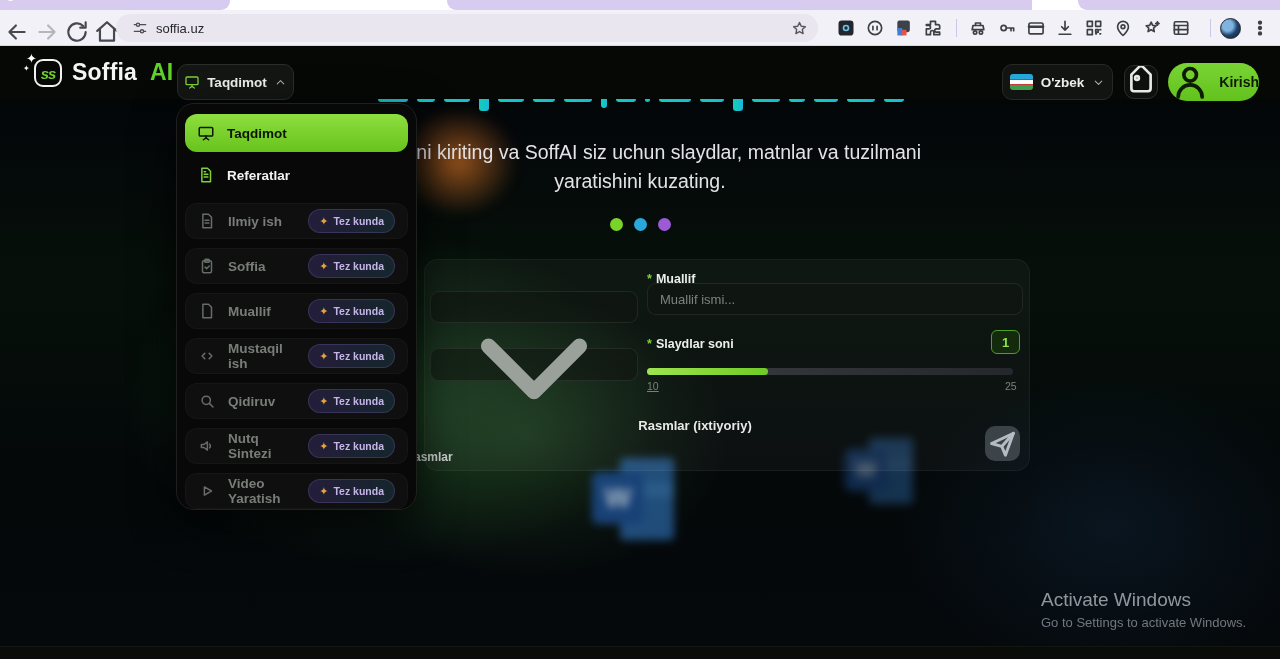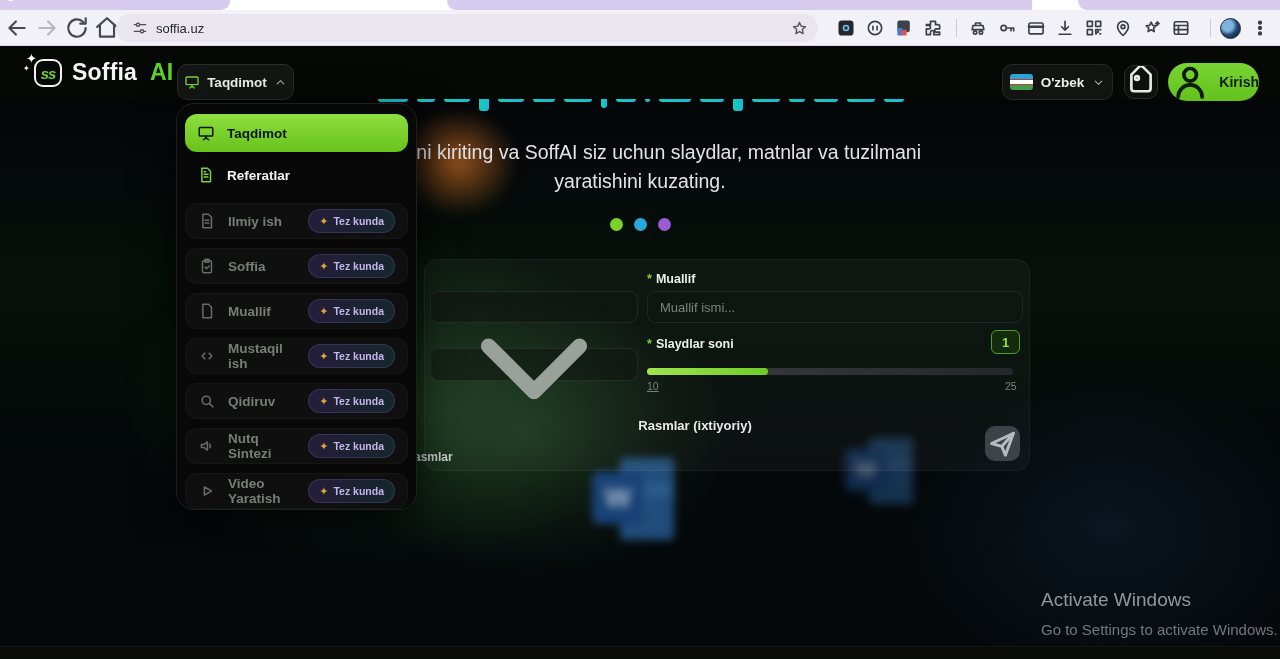--- a/index.html
+++ b/index.html
@@ -6,21 +6,21 @@
   html,body { width:1280px; height:659px; overflow:hidden; background:#000; }
   body { font-family:"Liberation Sans","DejaVu Sans",sans-serif; }
   #canvas { position:relative; width:1280px; height:659px; overflow:hidden; }
 
   
   #tabstrip { position:absolute; left:0; top:0; width:1280px; height:10px; background:#ffffff; }
   .tabseg { position:absolute; top:-8px; height:18px; background:#d7cbf0; border-radius:0 0 0 0; }
   .tabseg.r { border-radius:0 10px 10px 0; }
   .tabseg.l { border-radius:10px 0 0 10px; }
   .tabdot { position:absolute; left:6px; top:0; width:9px; height:9px; border-radius:50%; background:#fff; }
-  #toolbar { position:absolute; left:0; top:10px; width:1280px; height:36px; background:#f3f1f8; border-bottom:1px solid #dcd4ec; display:flex; align-items:center; }
+  #toolbar { position:absolute; left:0; top:10px; width:1280px; height:36px; background:#f3f1f8; border-bottom:1px solid #dcd4ec; display:flex; align-items:flex-end; }
   .navbtn { width:26px; height:26px; margin-left:4px; display:flex; align-items:center; justify-content:center; color:#46494d; }
   .navbtn.dim { color:#b3b6ba; }
   .navbtn svg { width:17px; height:17px; }
   #omnibox { position:absolute; left:116px; top:4px; width:702px; height:28px; background:#e9e6ef; border-radius:14px; display:flex; align-items:center; padding:0 10px; }
   #omnibox .tune { color:#4b4e52; width:16px; height:16px; margin:0 8px 0 6px; }
   #omnibox .url { font-size:13px; color:#26282b; flex:1; }
   #omnibox .star { color:#55585c; width:17px; height:17px; }
   .tbicons { position:absolute; top:4px; height:28px; display:flex; align-items:center; gap:9px; }
   .tbicon { width:20px; height:20px; color:#3c4043; display:flex; align-items:center; justify-content:center; }
   .tbicon svg { width:17px; height:17px; }
@@ -54,21 +54,21 @@
   #panel { position:absolute; left:424px; top:213px; width:606px; height:212px; background:rgba(255,255,255,.035); border:1px solid rgba(255,255,255,.05); border-radius:14px; }
   .f-label { position:absolute; font-size:12.5px; font-weight:bold; color:#eceeec; }
   .f-label .req { color:#7ed137; margin-right:4px; }
   .f-input { position:absolute; background:rgba(16,20,16,.55); border:1px solid rgba(255,255,255,.08); border-radius:9px; color:#888d88; font-size:13px; padding:0 12px; display:flex; align-items:center; }
   input.f-input { outline:none; font-family:"Liberation Sans",sans-serif; }
   input.f-input::placeholder { color:#7e837e; }
   #topic-input { left:5px; top:31px; width:208px; height:32px; }
   #type-select { left:5px; top:88px; width:208px; height:33px; color:#b9beb9; justify-content:flex-end; }
   #type-select svg { width:14px; height:14px; color:#9aa09a; }
   #author-label { left:222px; top:12px; }
-  #author-input { left:222px; top:31px; width:376px; height:32px; }
+  #author-input { left:222px; top:23px; width:376px; height:32px; }
   #slides-label { left:222px; top:77px; }
   #slides-badge { position:absolute; left:566px; top:70px; width:29px; height:24px; background:#132a0d; border:1px solid #4f9e2a; border-radius:6px; color:#8fe24b; font-size:13px; font-weight:bold; display:flex; align-items:center; justify-content:center; }
   #slider { position:absolute; left:222px; top:108px; width:366px; height:7px; border-radius:4px; background:linear-gradient(90deg,#3a3e43,#24282c); }
   #slider-fill { height:7px; border-radius:4px; background:linear-gradient(90deg,#9fe44e,#6fcb25); }
   #slider-min { position:absolute; left:222px; top:120px; font-size:10.5px; color:#7b807b;text-decoration:underline; }
   #slider-max { position:absolute; left:580px; top:120px; font-size:10.5px; color:#7b807b; }
   #images-label { position:absolute; left:0; top:158px; width:540px; text-align:center; font-size:13px; font-weight:bold; color:#e8e9e8; }
   #images-fragment { position:absolute; left:-11px; top:190px; font-size:12px; font-weight:bold; color:#cfd3cf; }
   #send-btn { position:absolute; left:560px; top:166px; width:35px; height:35px; border-radius:10px; background:#454c52; opacity:.85; border:none; color:#d4dae0; display:flex; align-items:center; justify-content:center; }
   #send-btn svg { width:17px; height:17px; }
@@ -104,21 +104,21 @@
   .mi.enabled { color:#7ed137; }
   .mi.enabled .lbl { color:#f2f2f2; }
   .mi.disabled { background:#0e0f0e; border:1px solid rgba(255,255,255,.03); color:#676c67; height:36px; margin-top:9px; }
   .mi.disabled .lbl { color:#787d78; }
   .badge { display:flex; align-items:center; gap:5px; height:24px; padding:0 10px; border-radius:12px; background:linear-gradient(90deg,#241d3a,#15262c); border:1px solid rgba(150,125,220,.22); font-size:10.5px; color:#c4b4e8; font-weight:bold; }
   .badge .sp { color:#e8a23c; font-size:11px; }
 
   
   #watermark { position:absolute; left:1041px; top:543px; z-index:30; }
   #wm1 { font-size:19px; color:rgba(190,196,202,.75); }
-  #wm2 { font-size:15px; color:rgba(170,176,182,.65); margin-top:10px; }
+  #wm2 { font-size:13px; color:rgba(170,176,182,.65); margin-top:4px; }
   #footerstrip { position:absolute; left:0; bottom:0; width:1280px; height:13px; background:#0a0c0a; border-top:1px solid rgba(255,255,255,.04); }
 </style>
 </head>
 <body>
 
 <div id="canvas">
 
   <div id="tabstrip">
     <div class="tabseg r" style="left:0; width:230px;">
         <span class="tabdot"></span>

